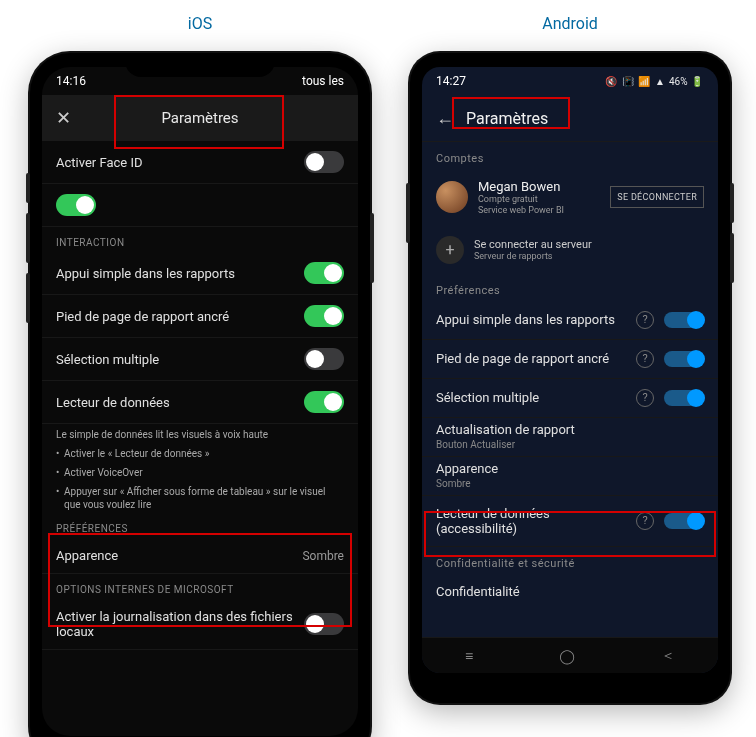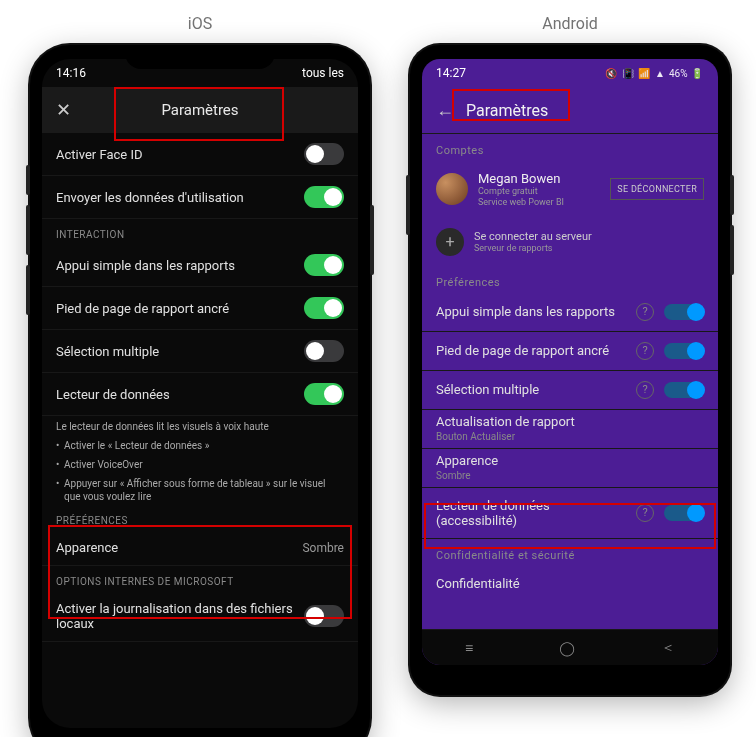--- a/index.html
+++ b/index.html
@@ -5,42 +5,42 @@
   * { box-sizing: border-box; margin: 0; padding: 0; }
   body {
     width: 756px;
     height: 737px;
     background: #fff;
     font-family: -apple-system, "Segoe UI", Roboto, Arial, sans-serif;
     position: relative;
   }
   .stage { display: flex; gap: 40px; padding: 10px 30px; }
   .col { flex: 1; display: flex; flex-direction: column; align-items: center; }
-  .col-title { font-size: 16px; color: #737373; margin: 4px 0 12px; }
+  .col-title { font-size: 16px; color: #0369a1; margin: 4px 0 20px; }
 
   
   .phone {
     background: #000;
     border-radius: 40px;
     padding: 14px 12px 30px;
     position: relative;
     box-shadow: 0 0 0 2px #111, 0 8px 30px rgba(0,0,0,0.3);
   }
   .phone.ios { width: 340px; height: 713px; }
   .phone.android { width: 320px; height: 650px; border-radius: 30px; }
   .screen {
     background: #0a0a0a;
     width: 100%; height: 100%;
     border-radius: 28px;
     overflow: hidden;
     color: #e8e8e8;
     font-size: 13px;
     position: relative;
   }
-  .phone.android .screen { border-radius: 18px; background:#4c1d95; }
+  .phone.android .screen { border-radius: 18px; background:#0f172a; }
   .notch {
     position:absolute; top:0; left:50%; transform:translateX(-50%);
     width: 150px; height: 24px; background:#000; border-radius: 0 0 16px 16px; z-index:5;
   }
   .sidebtn { position:absolute; background:#222; border-radius:2px; }
   .ios .sidebtn.l1 { left:-4px; top:120px; width:4px; height:30px; }
   .ios .sidebtn.l2 { left:-4px; top:160px; width:4px; height:50px; }
   .ios .sidebtn.l3 { left:-4px; top:220px; width:4px; height:50px; }
   .ios .sidebtn.r1 { right:-4px; top:160px; width:4px; height:70px; }
   .android .sidebtn.l1 { left:-4px; top:130px; width:4px; height:60px; }
@@ -126,21 +126,20 @@
           <span style="width:24px"></span>
         </div>
         <div class="content">
           <div class="row">
             <span class="label">Activer Face ID</span>
             <span class="toggle ios-off">
                 <span class="knob"></span>
               </span>
           </div>
           <div class="row">
-            <span class="label">Envoyer les données d'utilisation</span>
             <span class="toggle ios-on">
                 <span class="knob"></span>
               </span>
           </div>
           <div class="section-h">INTERACTION</div>
           <div class="row">
             <span class="label">Appui simple dans les rapports</span>
             <span class="toggle ios-on">
                 <span class="knob"></span>
               </span>
@@ -156,21 +155,21 @@
             <span class="toggle ios-off">
                 <span class="knob"></span>
               </span>
           </div>
           <div class="row">
             <span class="label">Lecteur de données</span>
             <span class="toggle ios-on">
                 <span class="knob"></span>
               </span>
           </div>
-          <div class="desc">Le lecteur de données lit les visuels à voix haute</div>
+          <div class="desc">Le simple de données lit les visuels à voix haute</div>
           <div class="desc bullet">Activer le « Lecteur de données »</div>
           <div class="desc bullet">Activer VoiceOver</div>
           <div class="desc bullet">Appuyer sur « Afficher sous forme de tableau » sur le visuel que vous voulez lire</div>
           <div class="section-h">PRÉFÉRENCES</div>
           <div class="row">
             <span class="label">Apparence</span>
             <span class="value">Sombre</span>
           </div>
           <div class="section-h">OPTIONS INTERNES DE MICROSOFT</div>
           <div class="row">

